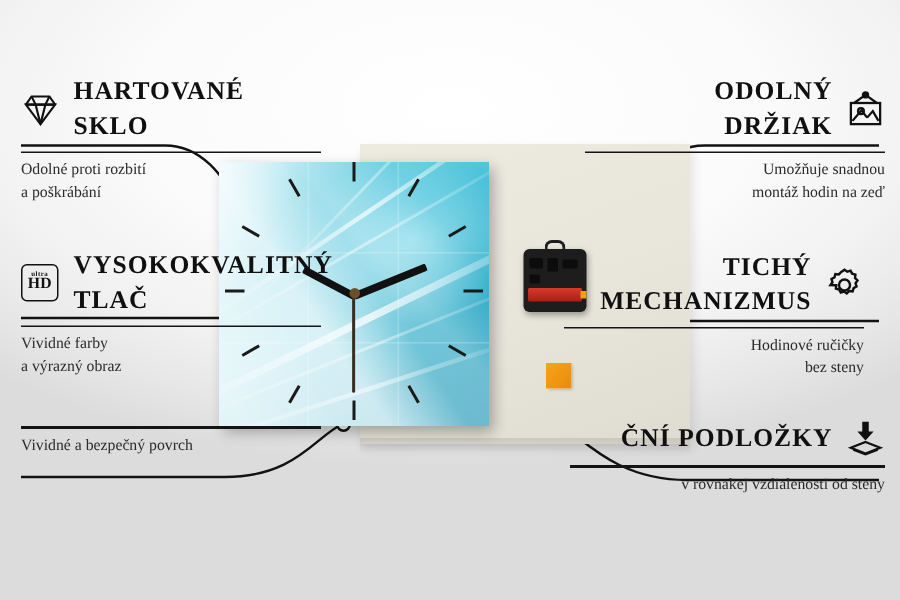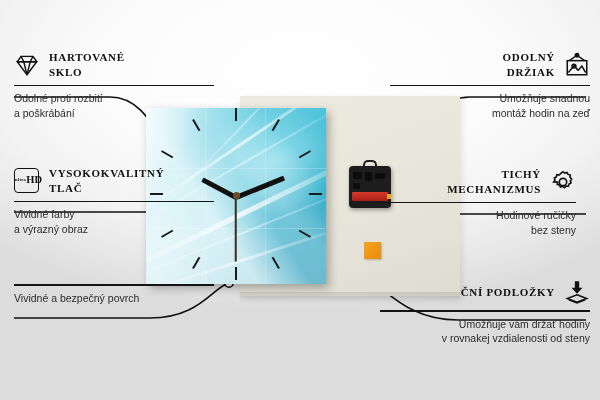--- a/index.html
+++ b/index.html
@@ -67,36 +67,36 @@
   .battery:after{ content:""; position:absolute; right:-3px; top:2px; width:4px; height:5px; background:#e8a21c; }
   .pad { position:absolute; left:224px; top:146px; width:17px; height:17px; background:linear-gradient(135deg,#f6a41d,#e98b0b); box-shadow:1px 1px 2px rgba(0,0,0,.22); }
 
   
   #links { position:absolute; inset:0; pointer-events:none; }
 
   
   .feat { position:absolute; width:200px; }
   .feat .head { display:flex; align-items:center; gap:9px; }
   .feat.right .head { flex-direction:row; justify-content:flex-end; }
-  .feat .titles { font-family:"Liberation Serif", serif; font-weight:700; font-size:11px; letter-spacing:.7px; color:#101010; line-height:1.35; text-transform:uppercase; }
+  .feat .titles { font-family:"Liberation Serif", serif; font-weight:700; font-size:17px; letter-spacing:.7px; color:#101010; line-height:1.35; text-transform:uppercase; }
   .feat.right .titles { text-align:right; }
   .feat .rule { height:1.6px; background:#141414; margin:5px 0 5px; }
-  .feat .desc { font-family:Liberation Sans, sans-serif; font-size:10.5px; color:#2b2b2b; line-height:1.38; }
+  .feat .desc { font-family:Liberation Serif, serif; font-size:10.5px; color:#2b2b2b; line-height:1.38; }
   .feat.right .desc { text-align:right; }
   .ico { width:26px; height:26px; flex:0 0 26px; color:#111; }
   .ico svg { display:block; width:26px; height:26px; }
 
   .f-left1  { left:14px;  top:50px;  }
   .f-left2  { left:14px;  top:166px; }
   .f-left3  { left:14px;  top:279px; }
   .f-right1 { right:10px; top:50px;  }
   .f-right2 { right:24px; top:167px; }
   .f-right3 { right:10px; top:279px; width:210px; }
 
-  .hd-box { width:25px; height:25px; border:1.6px solid #111; border-radius:4px; display:flex; flex-direction:row; align-items:center; justify-content:flex-start; line-height:1; }
+  .hd-box { width:25px; height:25px; border:1.6px solid #111; border-radius:4px; display:flex; flex-direction:column; align-items:center; justify-content:center; line-height:1; }
   .hd-box .u { font-size:4.6px; font-weight:700; letter-spacing:.3px; }
   .hd-box .h { font-size:10.5px; font-weight:700; letter-spacing:.2px; }
 </style>
 </head>
 <body>
 
 <div id="stage">
 
   <svg id="links" viewBox="0 0 600 400">
     <g fill="none" stroke="#121212" stroke-width="1.6">
@@ -263,18 +263,17 @@
         <svg viewBox="0 0 24 24" fill="none" stroke="currentColor" stroke-width="1.4">
           <path d="M10 2 h4 v6 h3 l-5 5.5 L7 8 h3 z" fill="currentColor" stroke="none"></path>
           <path d="M12 14.5 L21 18 L12 21.5 L3 18 z"></path>
           <path d="M3 18 v2 l9 3.5 9-3.5 v-2" opacity="0"></path>
           <path d="M4.5 19.2 L12 22 L19.5 19.2"></path>
         </svg>
       </span>
     </div>
     <div class="rule"></div>
     <div class="desc">
-      <div>Umožňuje vám držať hodiny</div>
       <div>v rovnakej vzdialenosti od steny</div>
     </div>
   </div>
 
 </div>
 
 </body></html>

